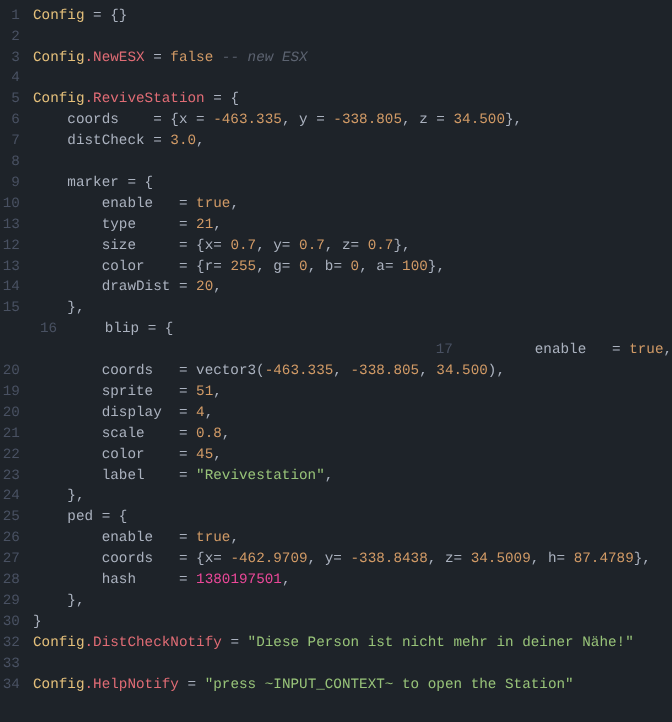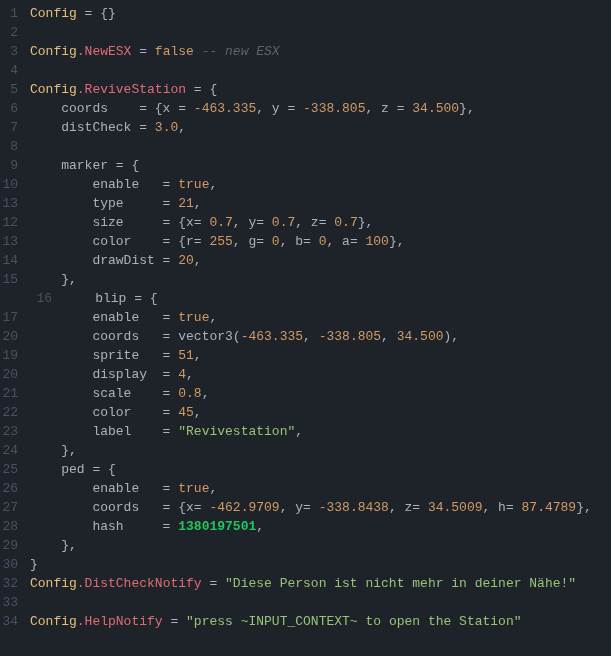--- a/index.html
+++ b/index.html
@@ -79,21 +79,21 @@
       <span style="font-family: Consolas, &quot;Courier New&quot;, monospace; font-size: 13px; line-height: 19px; white-space: pre;"><span style="color: rgb(171, 178, 191);">        drawDist = </span><span style="color: rgb(209, 154, 102);">20</span><span style="color: rgb(171, 178, 191);">,</span></span>
     </div>
     <div class="line" style="display: flex; min-height: 19px;">
       <span style="color: rgb(73, 81, 98); min-width: 30px; text-align: right; padding-right: 12px; user-select: none; flex-shrink: 0; font-family: Consolas, &quot;Courier New&quot;, monospace; font-size: 13px; line-height: 19px;">15</span>
       <span style="font-family: Consolas, &quot;Courier New&quot;, monospace; font-size: 13px; line-height: 19px; white-space: pre;"><span style="color: rgb(171, 178, 191);">    },</span></span>
     </div>
     <div class="line" style="display: flex; min-height: 19px; margin-left: 34px;">
       <span style="color: rgb(73, 81, 98); min-width: 30px; text-align: right; padding-right: 12px; user-select: none; flex-shrink: 0; font-family: Consolas, &quot;Courier New&quot;, monospace; font-size: 13px; line-height: 19px;">16</span>
       <span style="font-family: Consolas, &quot;Courier New&quot;, monospace; font-size: 13px; line-height: 19px; white-space: pre;"><span style="color: rgb(171, 178, 191);">    blip = {</span></span>
     </div>
-    <div class="line" style="display: flex; min-height: 19px;">
+    <div class="line" style="display: flex; min-height: 19px; justify-content: flex-end;">
       <span style="color: rgb(73, 81, 98); min-width: 30px; text-align: right; padding-right: 12px; user-select: none; flex-shrink: 0; font-family: Consolas, &quot;Courier New&quot;, monospace; font-size: 13px; line-height: 19px;">17</span>
       <span style="font-family: Consolas, &quot;Courier New&quot;, monospace; font-size: 13px; line-height: 19px; white-space: pre;"><span style="color: rgb(171, 178, 191);">        enable   = </span><span style="color: rgb(209, 154, 102);">true</span><span style="color: rgb(171, 178, 191);">,</span></span>
     </div>
     <div class="line" style="display: flex; min-height: 19px;">
       <span style="color: rgb(73, 81, 98); min-width: 30px; text-align: right; padding-right: 12px; user-select: none; flex-shrink: 0; font-family: Consolas, &quot;Courier New&quot;, monospace; font-size: 13px; line-height: 19px;">20</span>
       <span style="font-family: Consolas, &quot;Courier New&quot;, monospace; font-size: 13px; line-height: 19px; white-space: pre;"><span style="color: rgb(171, 178, 191);">        coords   = vector3(</span><span style="color: rgb(209, 154, 102);">-463.335</span><span style="color: rgb(171, 178, 191);">, </span><span style="color: rgb(209, 154, 102);">-338.805</span><span style="color: rgb(171, 178, 191);">, </span><span style="color: rgb(209, 154, 102);">34.500</span><span style="color: rgb(171, 178, 191);">),</span></span>
     </div>
     <div class="line" style="display: flex; min-height: 19px;">
       <span style="color: rgb(73, 81, 98); min-width: 30px; text-align: right; padding-right: 12px; user-select: none; flex-shrink: 0; font-family: Consolas, &quot;Courier New&quot;, monospace; font-size: 13px; line-height: 19px;">19</span>
       <span style="font-family: Consolas, &quot;Courier New&quot;, monospace; font-size: 13px; line-height: 19px; white-space: pre;"><span style="color: rgb(171, 178, 191);">        sprite   = </span><span style="color: rgb(209, 154, 102);">51</span><span style="color: rgb(171, 178, 191);">,</span></span>
@@ -125,21 +125,21 @@
     <div class="line" style="display: flex; min-height: 19px;">
       <span style="color: rgb(73, 81, 98); min-width: 30px; text-align: right; padding-right: 12px; user-select: none; flex-shrink: 0; font-family: Consolas, &quot;Courier New&quot;, monospace; font-size: 13px; line-height: 19px;">26</span>
       <span style="font-family: Consolas, &quot;Courier New&quot;, monospace; font-size: 13px; line-height: 19px; white-space: pre;"><span style="color: rgb(171, 178, 191);">        enable   = </span><span style="color: rgb(209, 154, 102);">true</span><span style="color: rgb(171, 178, 191);">,</span></span>
     </div>
     <div class="line" style="display: flex; min-height: 19px;">
       <span style="color: rgb(73, 81, 98); min-width: 30px; text-align: right; padding-right: 12px; user-select: none; flex-shrink: 0; font-family: Consolas, &quot;Courier New&quot;, monospace; font-size: 13px; line-height: 19px;">27</span>
       <span style="font-family: Consolas, &quot;Courier New&quot;, monospace; font-size: 13px; line-height: 19px; white-space: pre;"><span style="color: rgb(171, 178, 191);">        coords   = {x= </span><span style="color: rgb(209, 154, 102);">-462.9709</span><span style="color: rgb(171, 178, 191);">, y= </span><span style="color: rgb(209, 154, 102);">-338.8438</span><span style="color: rgb(171, 178, 191);">, z= </span><span style="color: rgb(209, 154, 102);">34.5009</span><span style="color: rgb(171, 178, 191);">, h= </span><span style="color: rgb(209, 154, 102);">87.4789</span><span style="color: rgb(171, 178, 191);">},</span></span>
     </div>
     <div class="line" style="display: flex; min-height: 19px;">
       <span style="color: rgb(73, 81, 98); min-width: 30px; text-align: right; padding-right: 12px; user-select: none; flex-shrink: 0; font-family: Consolas, &quot;Courier New&quot;, monospace; font-size: 13px; line-height: 19px;">28</span>
-      <span style="font-family: Consolas, &quot;Courier New&quot;, monospace; font-size: 13px; line-height: 19px; white-space: pre;"><span style="color: rgb(171, 178, 191);">        hash     = </span><span style="color: #22c55e; font-weight: bold;">1380197501</span><span style="color: rgb(171, 178, 191);">,</span></span>
+      <span style="font-family: Consolas, &quot;Courier New&quot;, monospace; font-size: 13px; line-height: 19px; white-space: pre;"><span style="color: rgb(171, 178, 191);">        hash     = </span><span style="color: #ec4899;">1380197501</span><span style="color: rgb(171, 178, 191);">,</span></span>
     </div>
     <div class="line" style="display: flex; min-height: 19px;">
       <span style="color: rgb(73, 81, 98); min-width: 30px; text-align: right; padding-right: 12px; user-select: none; flex-shrink: 0; font-family: Consolas, &quot;Courier New&quot;, monospace; font-size: 13px; line-height: 19px;">29</span>
       <span style="font-family: Consolas, &quot;Courier New&quot;, monospace; font-size: 13px; line-height: 19px; white-space: pre;"><span style="color: rgb(171, 178, 191);">    },</span></span>
     </div>
     <div class="line" style="display: flex; min-height: 19px;">
       <span style="color: rgb(73, 81, 98); min-width: 30px; text-align: right; padding-right: 12px; user-select: none; flex-shrink: 0; font-family: Consolas, &quot;Courier New&quot;, monospace; font-size: 13px; line-height: 19px;">30</span>
       <span style="font-family: Consolas, &quot;Courier New&quot;, monospace; font-size: 13px; line-height: 19px; white-space: pre;"><span style="color: rgb(171, 178, 191);">}</span></span>
     </div>
     <div class="line" style="display: flex; min-height: 19px;">

